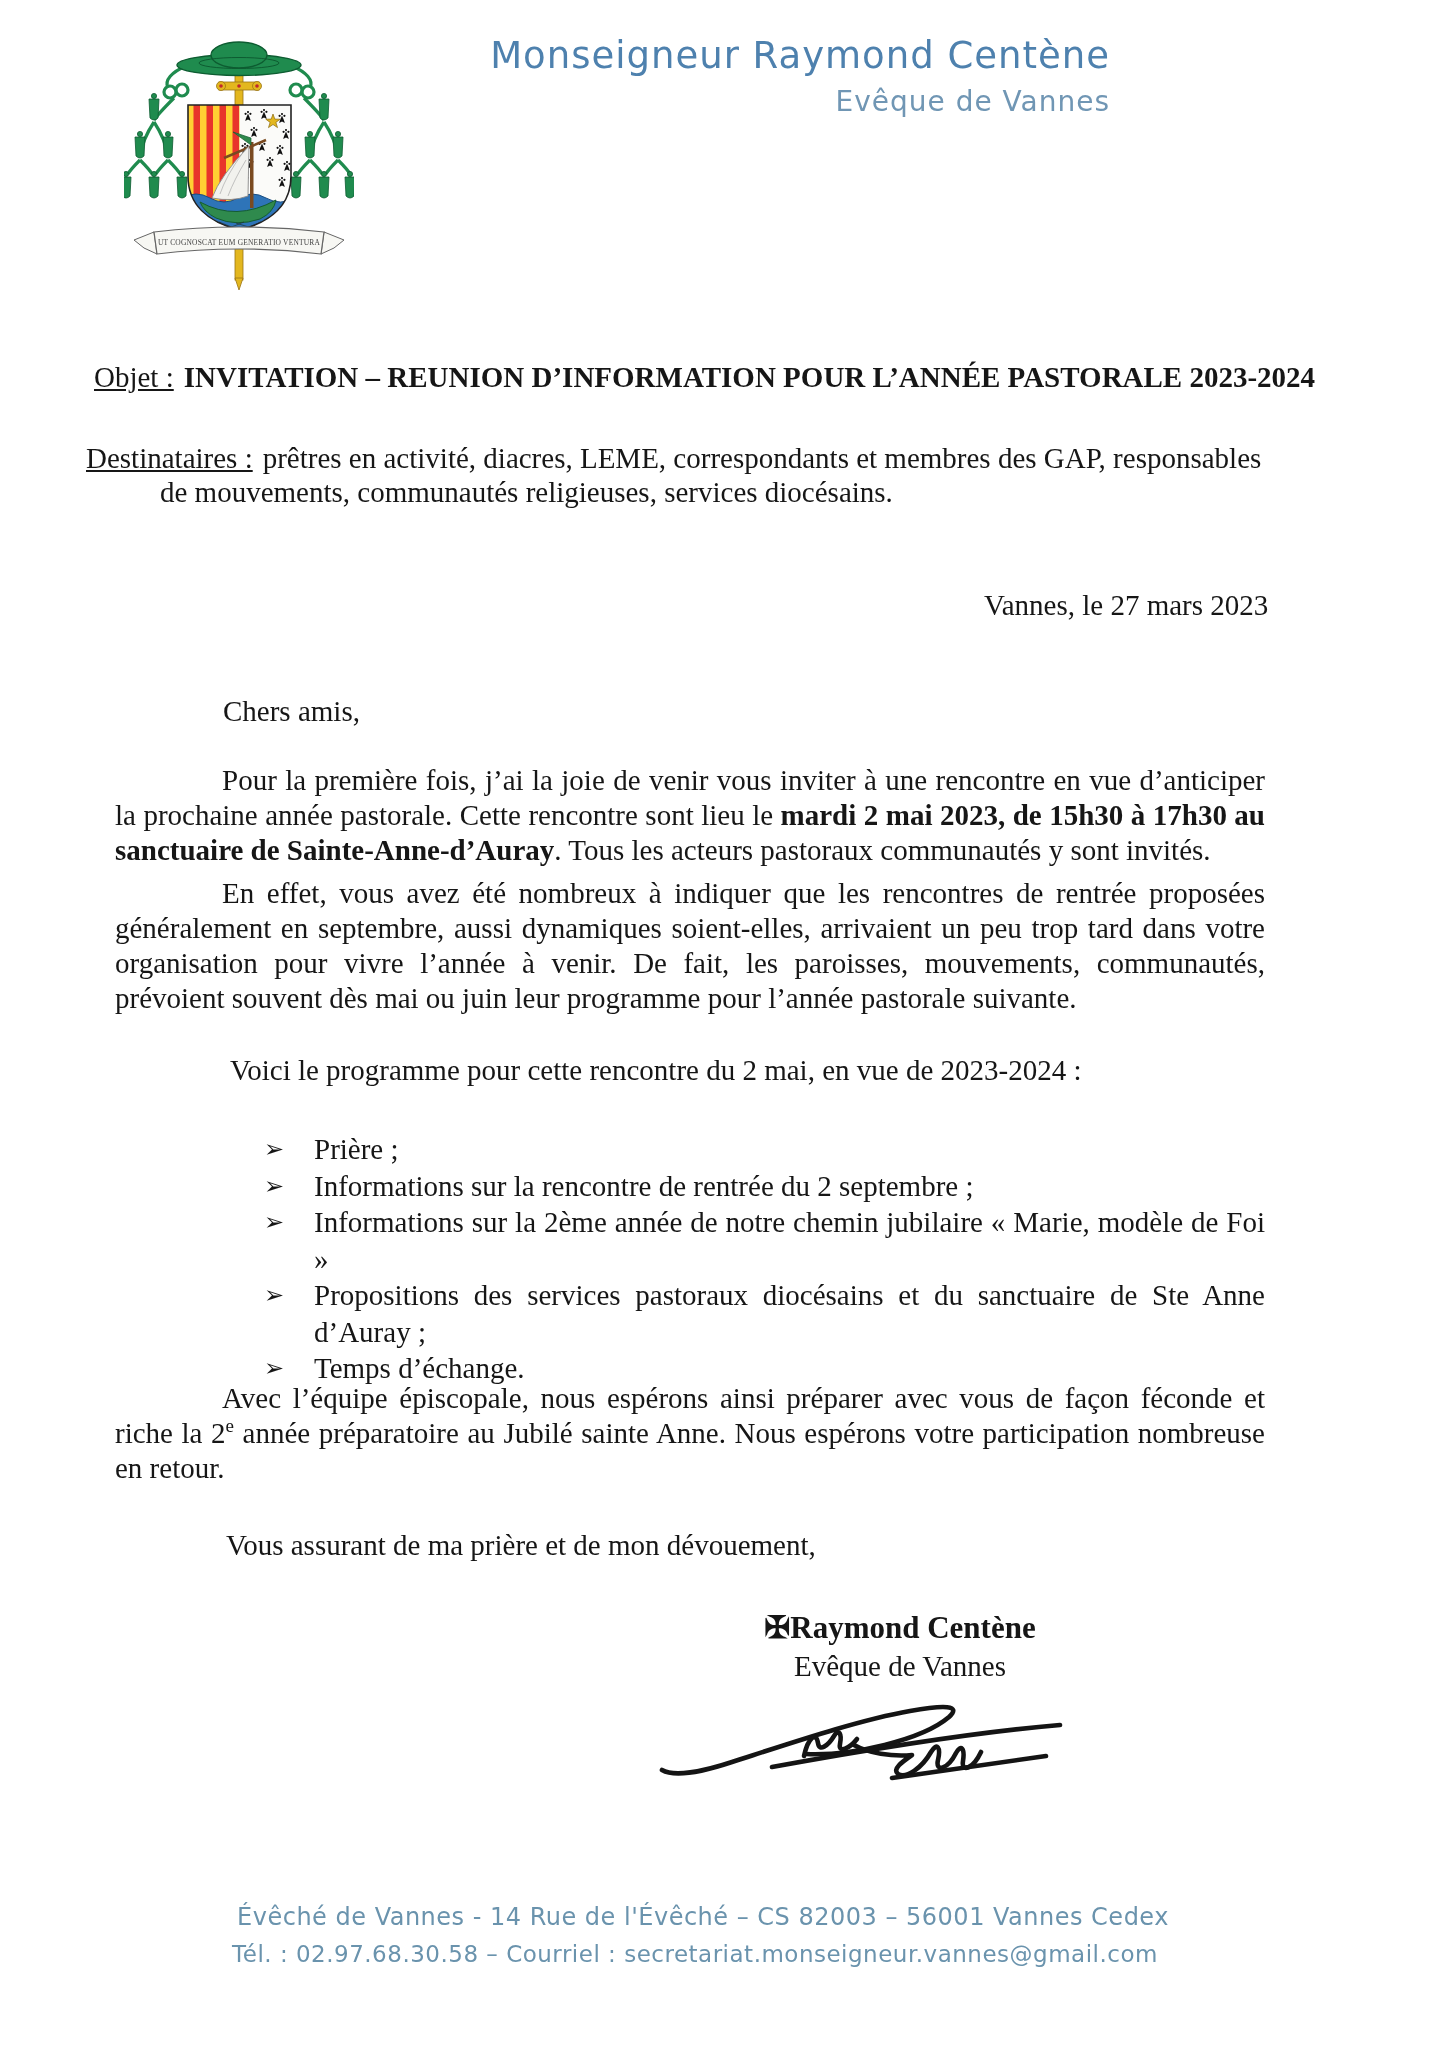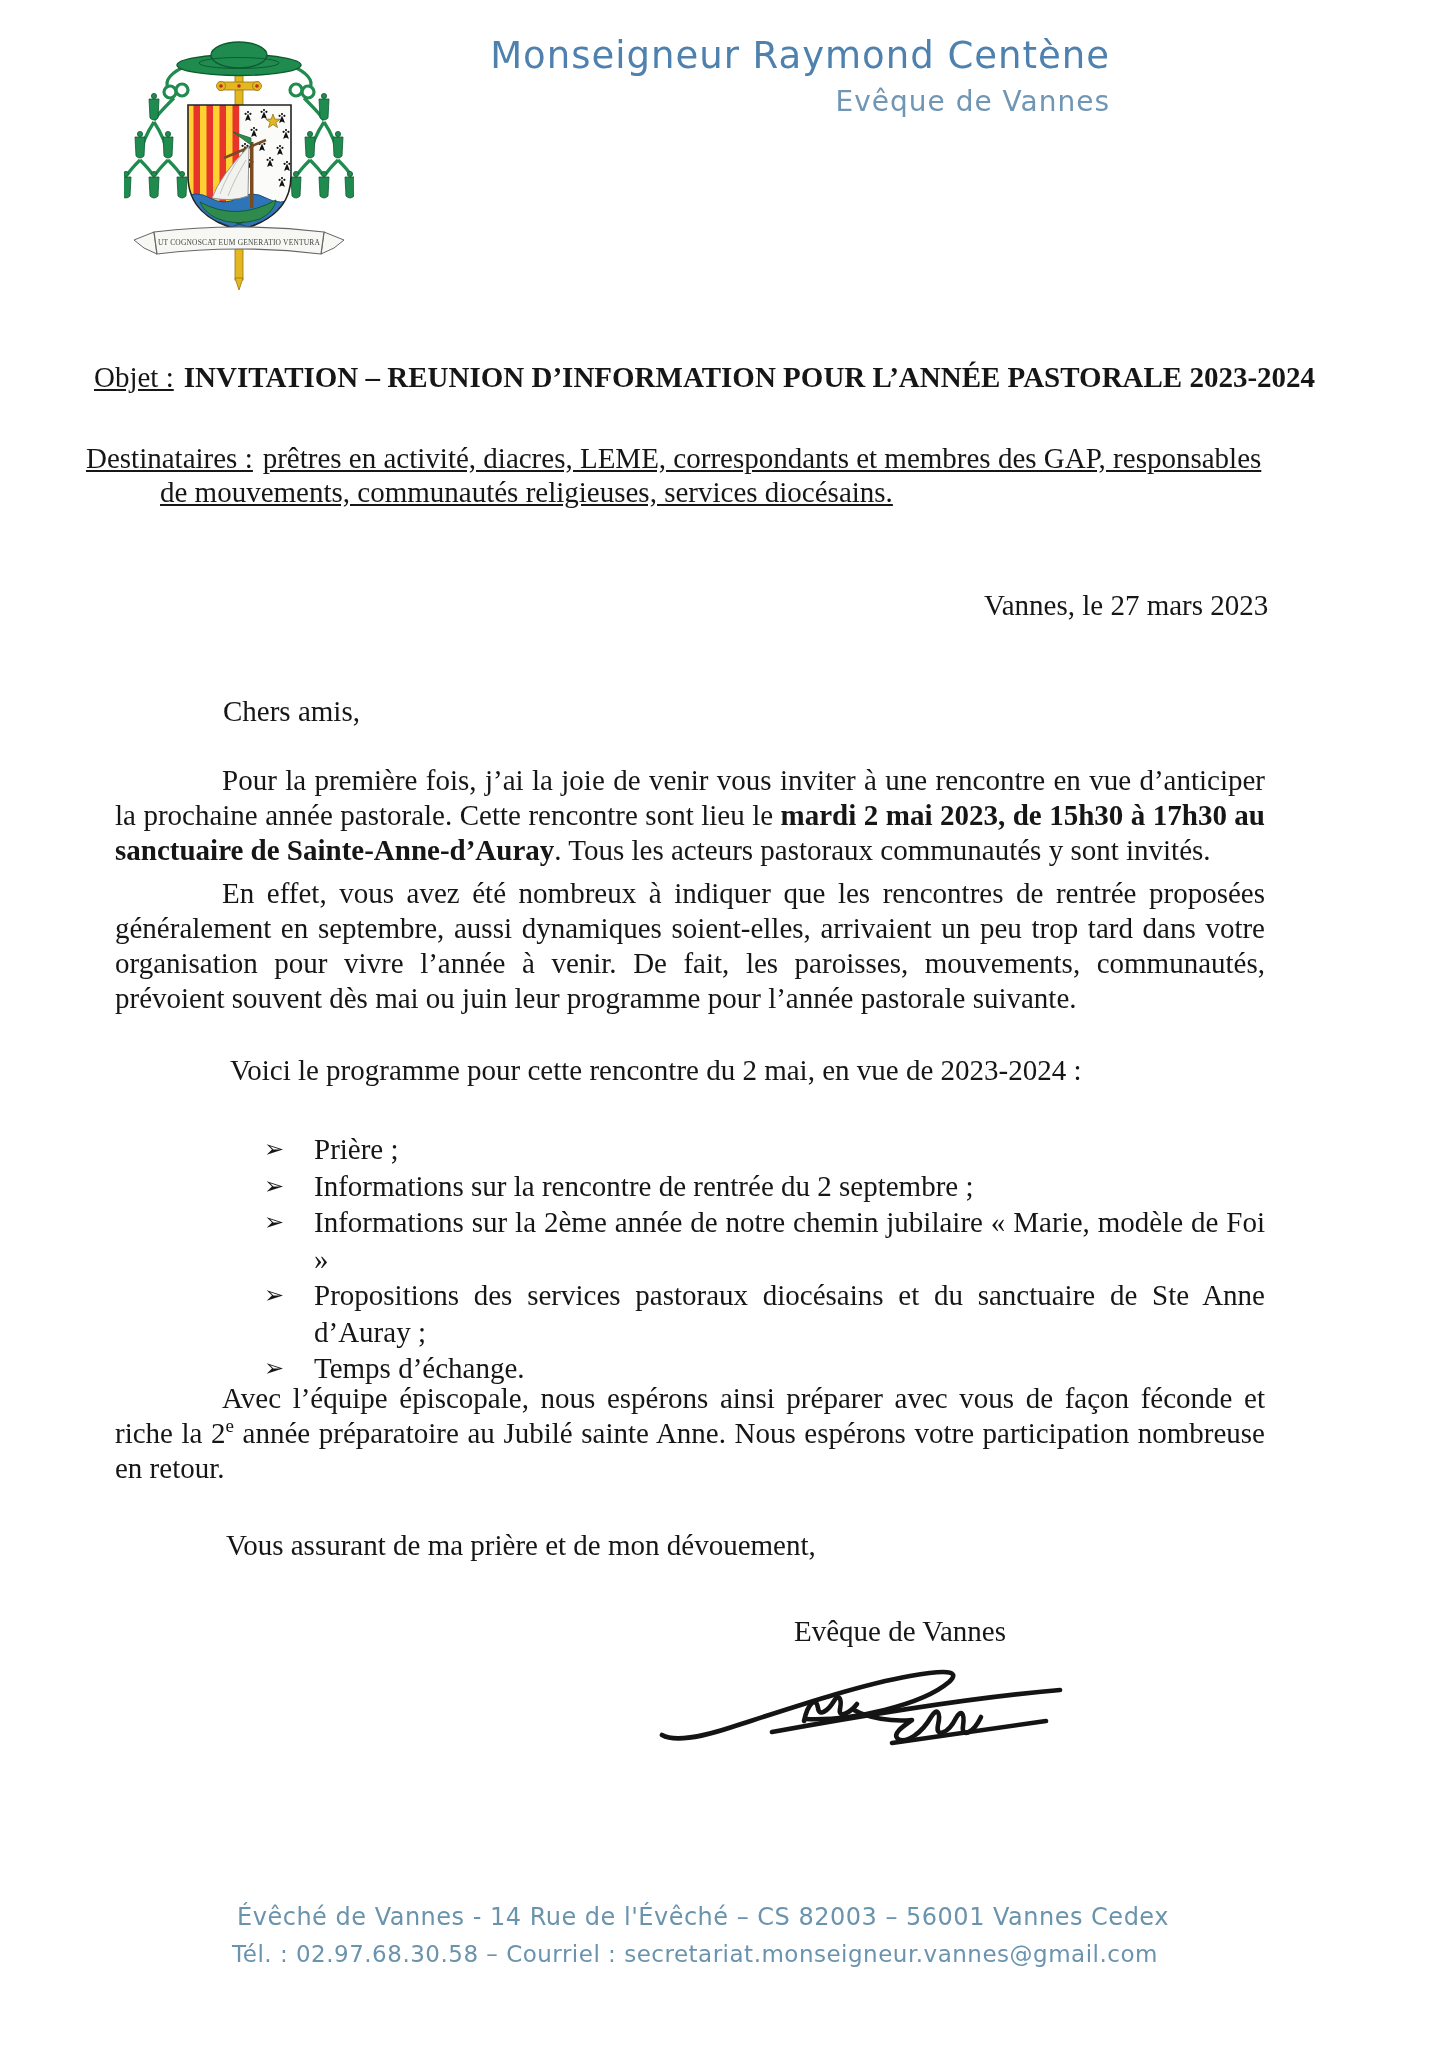--- a/index.html
+++ b/index.html
@@ -21,21 +21,21 @@
   .masthead-sub{
     font-family:"DejaVu Sans", sans-serif;
     font-size:28px;letter-spacing:1px;color:#7096b4;margin-top:8px;font-weight:400;
   }
   
   .sec{position:absolute;font-size:29px;line-height:35px;}
   .u{text-decoration:underline;}
   .objet{left:86px;top:360px;width:1260px;white-space:nowrap;margin-left:8px;}
   .objet b{font-weight:bold;}
   .label-gap{padding-right:10px;}
-  .dest{left:86px;top:441px;width:1190px;line-height:34px;text-decoration:underline;}
+  .dest{left:86px;top:441px;width:1190px;line-height:34px;}
   .dest-line2{margin-left:74px;}
   .date{left:960px;top:588px;margin-left:24px;}
   .salutation{left:223px;top:694px;}
   .para{width:1150px;text-align:justify;text-indent:107px;}
   .p1{left:115px;top:763px;}
   .p2{left:115px;top:876px;}
   .voici{left:230px;top:1053px;}
   .list{left:86px;top:1131px;width:1179px;}
   .list ul{list-style:none;margin:0;padding:0;}
   .list li{position:relative;padding-left:228px;line-height:36.5px;text-align:justify;}
@@ -228,20 +228,23 @@
     </ul>
   </div>
 
   <div class="sec para p4">
     <span>Avec l’équipe épiscopale, nous espérons ainsi préparer avec vous de façon féconde et riche la 2</span><sup>e</sup><span> année préparatoire au Jubilé sainte Anne. Nous espérons votre participation nombreuse en retour.</span>
   </div>
 
   <div class="sec p5">Vous assurant de ma prière et de mon dévouement,</div>
 
   <div class="sec sig">
+    <div class="sig-name">
+      <span>✠</span><span>Raymond Centène</span>
+    </div>
     <div class="sig-title">Evêque de Vannes</div>
     <div class="sig-scrawl">
       <svg viewBox="0 0 420 100" width="420" height="100">
         <g fill="none" stroke="#141414" stroke-width="4.6" stroke-linecap="round" stroke-linejoin="round">
           <path d="M8 80 C20 87 48 82 78 72 C140 52 205 30 256 21 C290 15 308 15 295 27 C268 50 198 66 152 64"></path>
           <path d="M150 66 C154 48 162 41 164 53 C165 62 174 56 180 46 C185 38 188 44 186 54 C184 64 196 58 203 49"></path>
           <path d="M200 55 C214 63 238 67 258 65 C248 72 238 79 244 84 C252 89 268 78 277 62 C283 52 287 57 284 70 C281 83 294 79 302 63 C307 54 311 58 309 71 C307 83 319 79 327 62"></path>
           <path d="M118 77 C200 62 322 42 406 35"></path>
           <path d="M238 88 L392 66"></path>
         </g>

